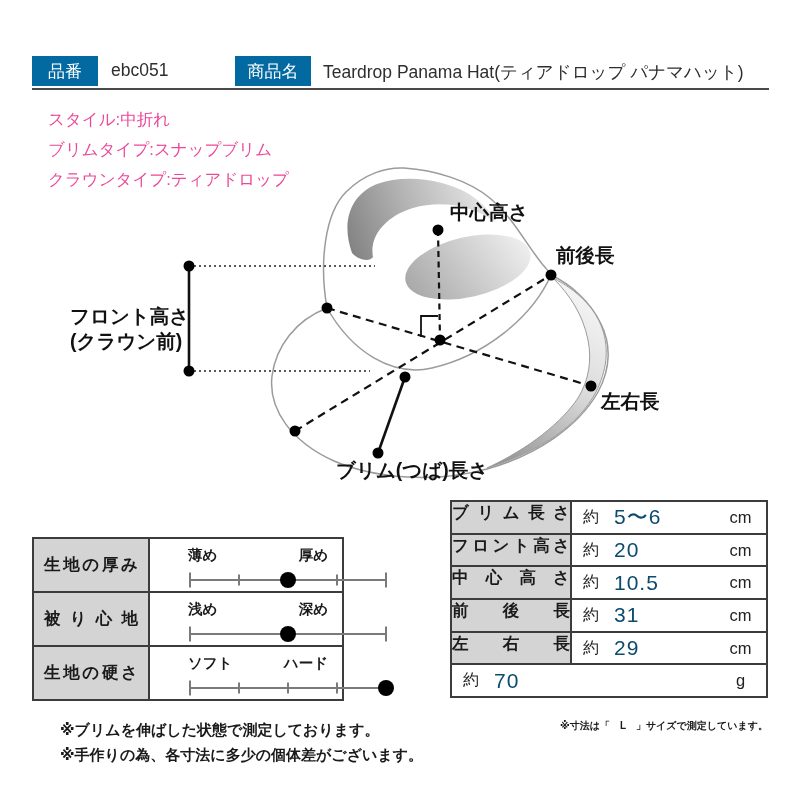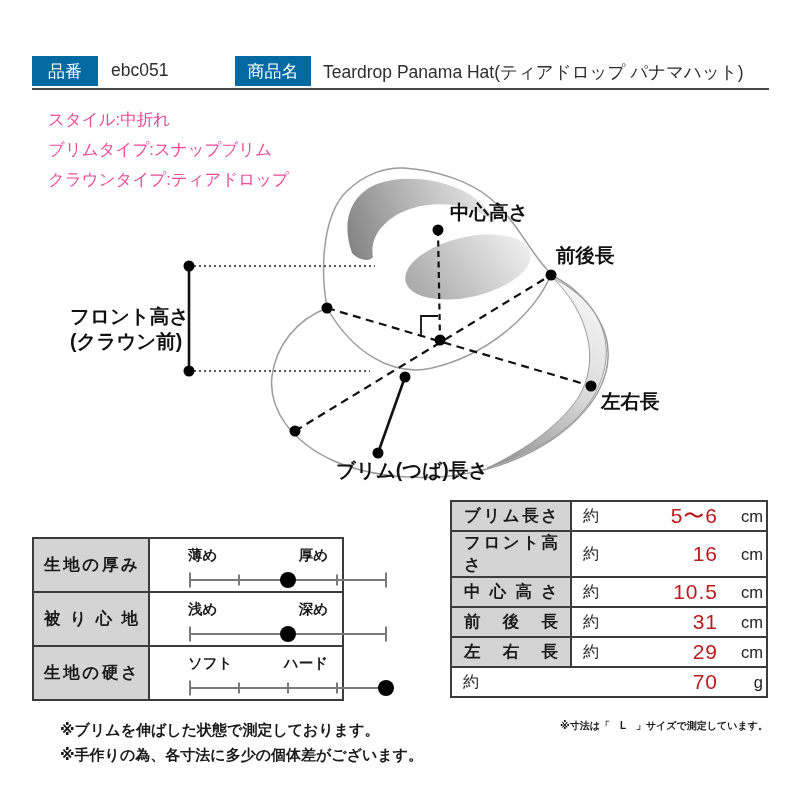--- a/index.html
+++ b/index.html
@@ -52,28 +52,28 @@
 
   
   .stable {
     position:absolute; left:450px; top:500px; width:318px; height:198px;
     border:2px solid #3c3c3c; display:flex; flex-direction:column;
   }
   .srow { flex:1; display:flex; border-bottom:2px solid #3c3c3c; align-items:stretch; }
   .srow:last-child { border-bottom:none; }
   .shead {
     width:120px; background:#d4d4d4; border-right:2px solid #3c3c3c;
-    display:flex; align-items:center; padding:0 12px;
+    display:flex; padding:0 0;
   }
   .shead span { display:block; width:100%; font-size:16.5px; font-weight:600; color:#1a1a1a;
     text-align:justify; text-align-last:justify; }
   .sval { flex:1; display:flex; align-items:center; }
   .approx { font-size:16px; padding-left:11px; width:42px; color:#222; }
-  .num { flex:1; text-align:right; font-size:21px; color:#b91c1c; letter-spacing:1px; }
-  .unit { width:48px; font-size:16.5px; color:#222; text-align:right; padding-right:3px; }
+  .num { flex:1; text-align:left; font-size:21px; color:#0c4a6e; letter-spacing:1px; }
+  .unit { width:48px; font-size:16.5px; color:#222; text-align:center; padding-right:3px; }
 
   
   .notes-left { position:absolute; left:32px; top:717px; font-size:15px; font-weight:600; color:#1a1a1a; }
   .notes-left div { height:25px; line-height:25px; white-space:nowrap;margin-left:28px; }
   .note-right { position:absolute; right:32px; top:719px; font-size:10px; font-weight:600; color:#1a1a1a; white-space:nowrap; }
 </style>
 </head>
 <body>
 
 <div class="page">
@@ -219,21 +219,21 @@
         <span class="num">5〜6</span>
         <span class="unit">cm</span>
       </div>
     </div>
     <div class="srow">
       <div class="shead">
           <span>フロント高さ</span>
         </div>
       <div class="sval">
         <span class="approx">約</span>
-        <span class="num">16</span>
+        <span class="num">20</span>
         <span class="unit">cm</span>
       </div>
     </div>
     <div class="srow">
       <div class="shead">
           <span>中心高さ</span>
         </div>
       <div class="sval">
         <span class="approx">約</span>
         <span class="num">10.5</span>

